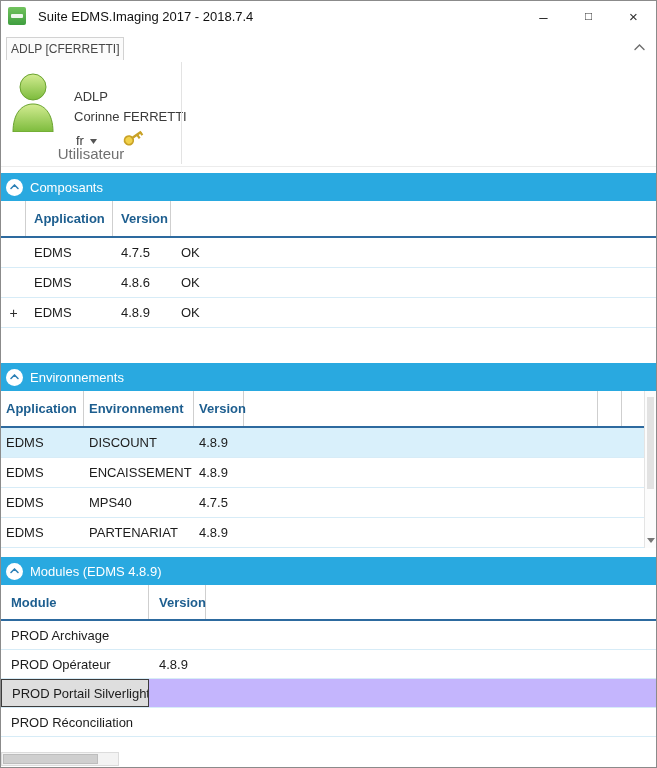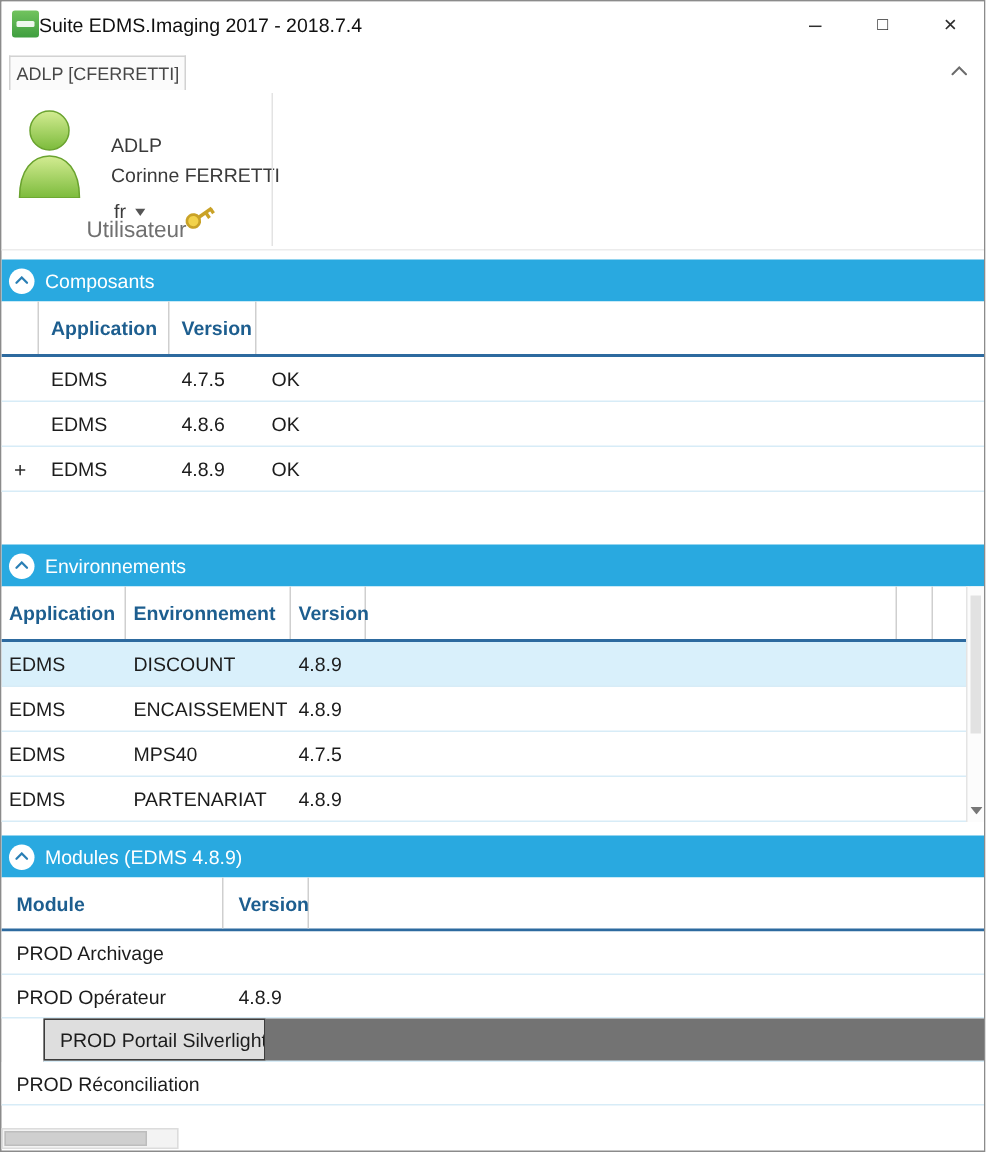--- a/index.html
+++ b/index.html
@@ -7,21 +7,21 @@
   .window { position: relative; width: 657px; height: 768px; background: #fff;
             border: 1px solid #8b8b8b; overflow: hidden; color: #1b1b1b; }
 
   
   .titlebar { position: absolute; top: 0; left: 0; right: 0; height: 30px;
               display: flex; align-items: center; background: #fff; }
   .app-icon { width: 18px; height: 18px; margin-left: 7px; border-radius: 2px;
               background: linear-gradient(#72c35e, #3f9e3f); position: relative; flex: 0 0 auto; }
   .app-icon-inner { position: absolute; left: 3px; top: 7px; right: 3px; height: 4px;
                     background: rgba(255,255,255,.9); border-radius: 1px; }
-  .title-text { margin-left: 0; font-size: 13px; color: #101010; }
+  .title-text { margin-left: 12px; font-size: 13px; color: #101010; }
   .win-controls { margin-left: auto; display: flex; height: 30px; }
   .win-btn { width: 45px; height: 30px; display: flex; align-items: center;
              justify-content: center; color: #2e2e2e; }
   .win-btn.min { font-size: 15px; }
   .win-btn.max { font-size: 12px; }
   .win-btn.cls { font-size: 15px; }
 
   
   .tabrow { position: absolute; top: 30px; left: 0; right: 0; height: 29px; background: #fff; }
   .tab { position: absolute; left: 5px; top: 6px; height: 23px; padding: 0 4px;
@@ -29,21 +29,21 @@
          background: #fbfbfb; font-size: 12px; color: #474747; }
   .ribbon-collapse { position: absolute; right: 7px; top: 7px; width: 20px; height: 18px;
                      display: flex; align-items: center; justify-content: center; }
 
   
   .ribbon { position: absolute; top: 59px; left: 0; right: 0; height: 107px;
             background: #fff; border-bottom: 1px solid #ececec; }
   .avatar { position: absolute; left: 9px; top: 12px; width: 46px; height: 60px; }
   .user-lines { position: absolute; left: 73px; top: 27px; font-size: 13px;
                 color: #3a3a3a; line-height: 20px; }
-  .lang-row { display: flex; align-items: flex-end; margin-top: 3px; gap: 11px; }
+  .lang-row { display: flex; align-items: flex-start; margin-top: 3px; gap: 11px; }
   .lang-select { display: flex; align-items: center; gap: 6px; padding: 1px 2px; }
   .key-btn { margin-left: 12px; transform: rotate(-35deg); display: flex; }
   .group-label { position: absolute; left: 0; bottom: 4px; width: 180px; text-align: center;
                  font-size: 15px; color: #707070; }
   .group-sep { position: absolute; left: 180px; top: 2px; bottom: 2px; width: 1px; background: #e3e3e3; }
 
   
   .section-header { position: absolute; left: 0; right: 0; height: 28px; background: #29a9e0;
                     display: flex; align-items: center; color: #fff; font-size: 13px; }
   .chev-circle { width: 17px; height: 17px; border-radius: 50%; background: #fff;
@@ -67,21 +67,21 @@
   .env-head-grid { grid-template-columns: 83px 110px 50px 1fr 24px 25px 9px; }
   .env-row-grid  { grid-template-columns: 83px 110px 50px 1fr; }
   .env-head-grid .hcell, .env-row-grid .cell { padding-left: 5px; }
 
   .mod-grid { grid-template-columns: 148px 57px 1fr; }
   .mod-grid .hcell, .mod-grid .cell { padding-left: 10px; }
   .mod-grid.thead { height: 36px; }
   .mod-grid.trow { height: 29px; }
 
   .selected-env { background: #d9f0fb; }
-  .selected-mod { background: #737373; margin-left: 28px; }
+  .selected-mod { background: #c4b5fd; }
   .mod-focus { border: 1px solid #3c3c3c; background: #dedede; }
 
   
   .vscroll { position: absolute; right: 0; top: 390px; width: 12px; height: 157px;
              background: #fcfcfc; border-left: 1px solid #e4e4e4; }
   .vthumb { position: absolute; top: 6px; left: 2px; width: 7px; height: 92px; background: #e2e2e2; }
   .vdown { position: absolute; bottom: 1px; left: 0; right: 0; height: 13px;
            display: flex; align-items: center; justify-content: center; }
   .hscroll { position: absolute; left: 0; top: 751px; width: 118px; height: 14px;
              background: #f3f3f3; border: 1px solid #dcdcdc; }

